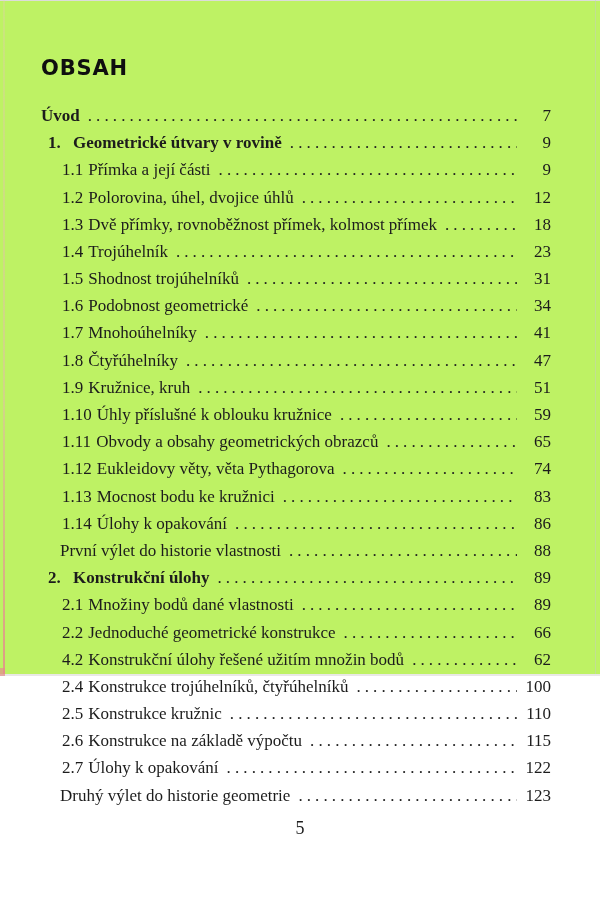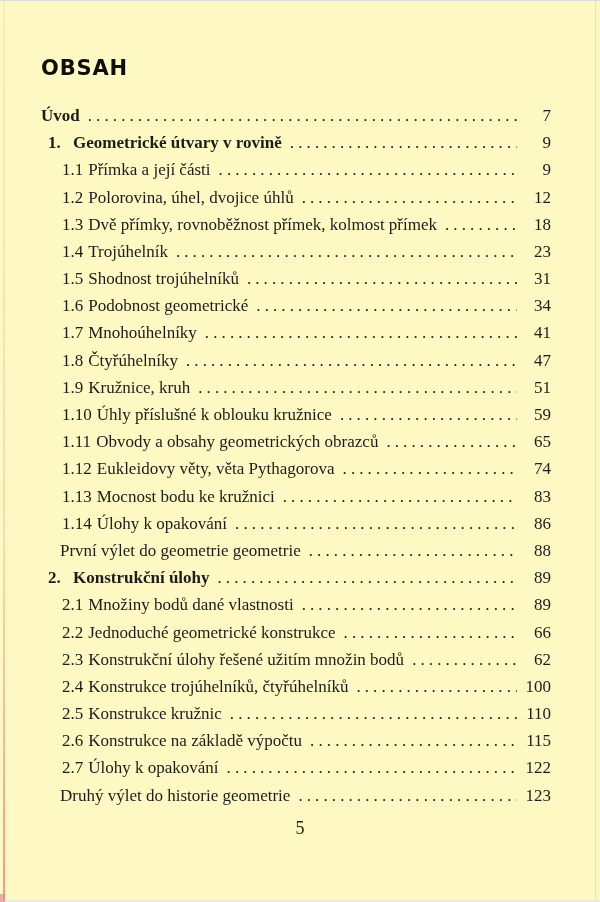--- a/index.html
+++ b/index.html
@@ -4,22 +4,22 @@
 <style>
   html,body { margin:0; padding:0; }
   body {
     width:600px; height:902px;
     background:#ffffff;
     font-family:"Liberation Serif", serif;
     overflow:hidden;
   }
   #page {
     position:relative;
-    width:600px; height:902px;
-    background:#fef9c3;
+    width:600px; height:676px;
+    background:#bef264;
     color:#1c1c1c;
   }
   
   .edge-top {
     position:absolute; top:0; left:0; right:0; height:1px;
     background:#dcdcda;
   }
   .edge-bottom {
     position:absolute; bottom:0; left:0; right:0; height:2px;
     background:#e9e8e5;
@@ -191,21 +191,21 @@
         <span class="dots">................................................................................</span>
         <span class="page-no">83</span>
       </div>
       <div class="row lv-sub">
         <span class="num">1.14</span>
         <span class="label">Úlohy k opakování</span>
         <span class="dots">................................................................................</span>
         <span class="page-no">86</span>
       </div>
       <div class="row lv-extra">
-        <span class="label">První výlet do geometrie geometrie</span>
+        <span class="label">První výlet do historie vlastnosti</span>
         <span class="dots">................................................................................</span>
         <span class="page-no">88</span>
       </div>
       <div class="row lv-section bold">
         <span class="num">2.</span>
         <span class="label">Konstrukční úlohy</span>
         <span class="dots">................................................................................</span>
         <span class="page-no">89</span>
       </div>
       <div class="row lv-sub">
@@ -214,21 +214,21 @@
         <span class="dots">................................................................................</span>
         <span class="page-no">89</span>
       </div>
       <div class="row lv-sub">
         <span class="num">2.2</span>
         <span class="label">Jednoduché geometrické konstrukce</span>
         <span class="dots">................................................................................</span>
         <span class="page-no">66</span>
       </div>
       <div class="row lv-sub">
-        <span class="num">2.3</span>
+        <span class="num">4.2</span>
         <span class="label">Konstrukční úlohy řešené užitím množin bodů</span>
         <span class="dots">................................................................................</span>
         <span class="page-no">62</span>
       </div>
       <div class="row lv-sub">
         <span class="num">2.4</span>
         <span class="label">Konstrukce trojúhelníků, čtyřúhelníků</span>
         <span class="dots">................................................................................</span>
         <span class="page-no">100</span>
       </div>

